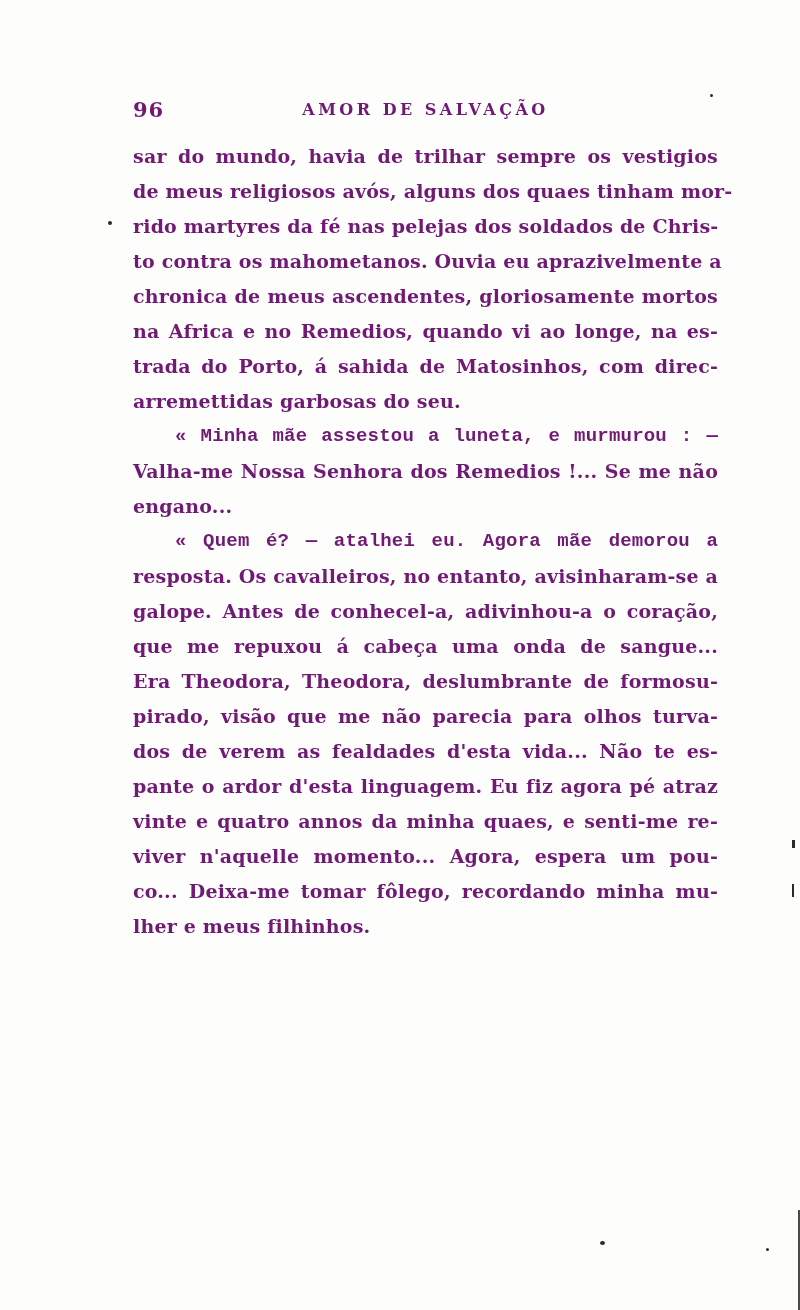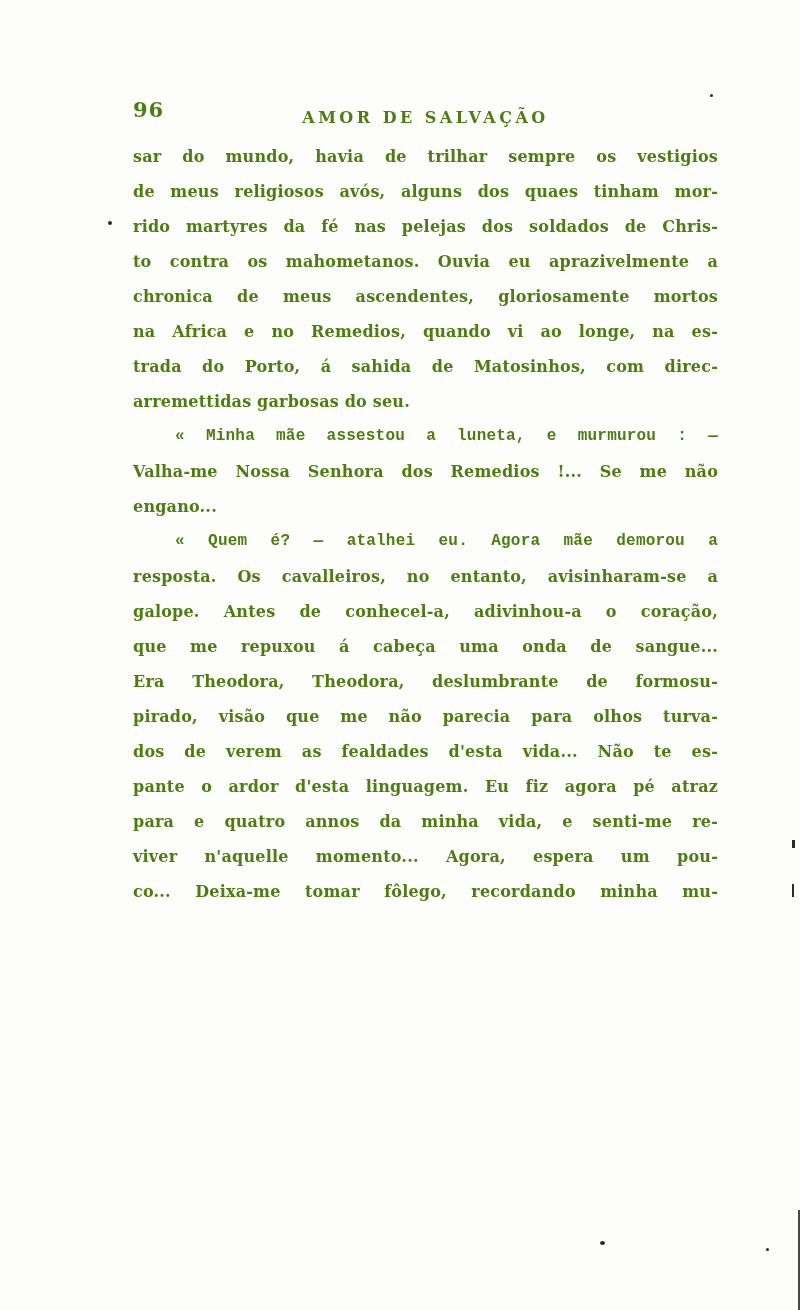--- a/index.html
+++ b/index.html
@@ -7,21 +7,21 @@
     padding: 0;
     background: #ffffff;
   }
   .page {
     position: relative;
     width: 800px;
     height: 1310px;
     background: #fdfdfc;
     overflow: hidden;
     font-family: "DejaVu Serif", "Liberation Serif", serif;
-    color: #4d7c0f;
+    color: #701a75;
   }
   .header {
     position: absolute;
     top: 97px;
     left: 133px;
     width: 585px;
     height: 28px;
   }
   .page-number {
     position: absolute;
@@ -34,32 +34,31 @@
   .running-title {
     position: absolute;
     left: 0;
     right: 0;
     top: 3px;
     text-align: center;
     font-size: 16px;
     font-weight: 700;
     letter-spacing: 3.5px;
     white-space: nowrap;
-    margin-top: 8px;
   }
   .text-block {
     position: absolute;
     top: 139px;
     left: 133px;
     width: 585px;
   }
   .line {
     height: 35px;
     line-height: 35px;
-    font-size: 16px;
+    font-size: 19px;
     font-weight: 700;
     white-space: nowrap;
     text-align: justify;
     text-align-last: justify;
     letter-spacing: 0.2px;
   }
   .line.indent { padding-left: 42px; font-family: Liberation Mono, monospace; }
   .line.last {
     text-align: right;
     text-align-last: left;
@@ -94,23 +93,24 @@
       <div class="line">Valha-me Nossa Senhora dos Remedios !... Se me não</div>
       <div class="line last">engano...</div>
       <div class="line indent">« Quem é? — atalhei eu. Agora mãe demorou a</div>
       <div class="line">resposta. Os cavalleiros, no entanto, avisinharam-se a</div>
       <div class="line">galope. Antes de conhecel-a, adivinhou-a o coração,</div>
       <div class="line">que me repuxou á cabeça uma onda de sangue...</div>
       <div class="line">Era Theodora, Theodora, deslumbrante de formosu-</div>
       <div class="line">pirado, visão que me não parecia para olhos turva-</div>
       <div class="line">dos de verem as fealdades d'esta vida... Não te es-</div>
       <div class="line">pante o ardor d'esta linguagem. Eu fiz agora pé atraz</div>
-      <div class="line">para e quatro annos da minha vida, e senti-me re-</div>
+      <div class="line">vinte e quatro annos da minha quaes, e senti-me re-</div>
       <div class="line">viver n'aquelle momento... Agora, espera um pou-</div>
       <div class="line">co... Deixa-me tomar fôlego, recordando minha mu-</div>
+      <div class="line last">lher e meus filhinhos.</div>
     </div>
 
   <div class="artifact a-dot" style="left:108px; top:221px; width:4px; height:4px;"></div>
   <div class="artifact a-dot" style="left:710px; top:94px; width:3px; height:3px;"></div>
   <div class="artifact" style="left:792px; top:840px; width:3px; height:8px;"></div>
   <div class="artifact" style="left:792px; top:884px; width:2px; height:13px;"></div>
   <div class="artifact a-dot" style="left:600px; top:1241px; width:5px; height:4px;"></div>
   <div class="artifact a-dot" style="left:766px; top:1248px; width:3px; height:3px;"></div>
   <div class="artifact" style="left:798px; top:1210px; width:2px; height:100px; opacity:0.85;"></div>
 

